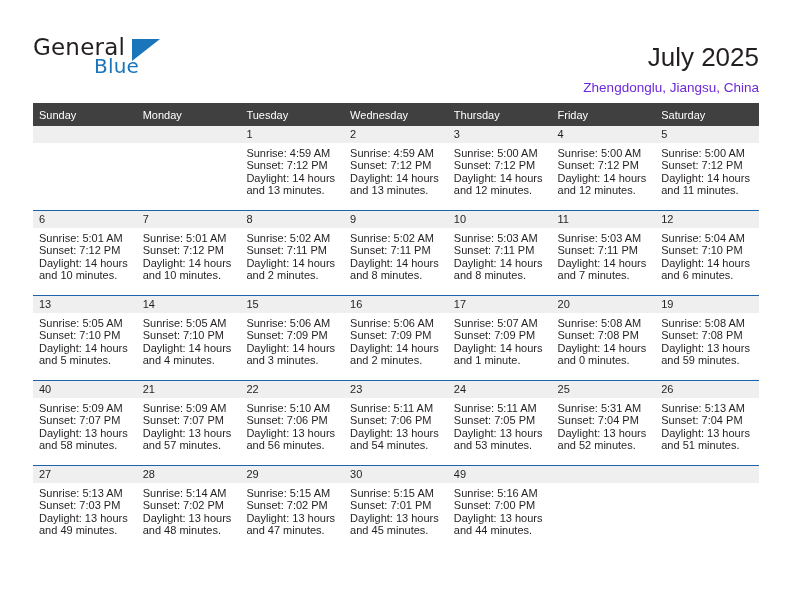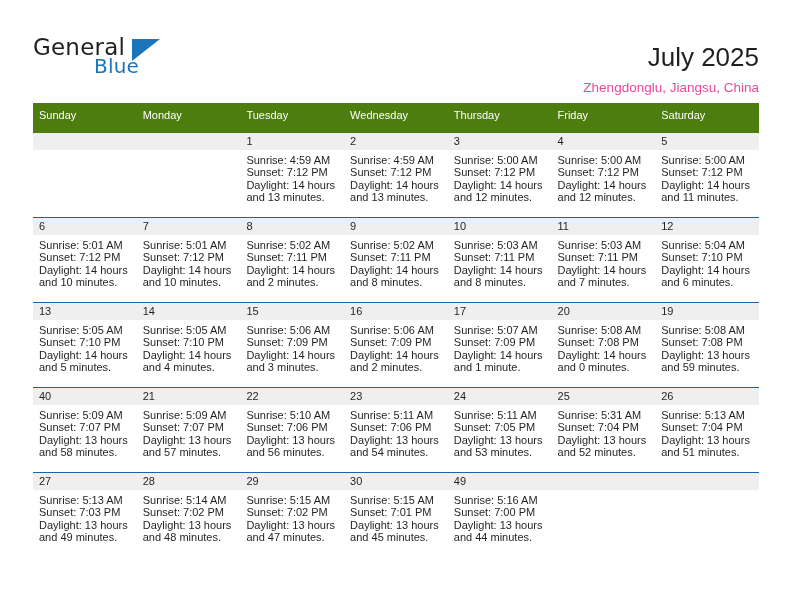--- a/index.html
+++ b/index.html
@@ -80,41 +80,41 @@
     font-size: 26px;
     font-weight: 400;
     color: #231f20;
     line-height: 32px;
     white-space: nowrap;
   }
   .cal-subtitle {
     margin-top: 7px;
     font-size: 13.5px;
     font-weight: 400;
-    color: #ec4899;
+    color: #6d28d9;
     line-height: 16px;
     white-space: nowrap;
   }
 
   
   .calendar {
     position: absolute;
     left: 33px;
     top: 103px;
     width: 726px;
     border-collapse: collapse;
     table-layout: fixed;
   }
   .calendar th {
-    background: #4d7c0f;
+    background: #404040;
     color: #ffffff;
     font-size: 11px;
     font-weight: 400;
     text-align: left;
-    padding: 5px 0 12px 6px;
+    padding: 5px 0 5px 6px;
     height: 13px;
     border: none;
   }
   .calendar td {
     vertical-align: top;
     padding: 0;
     border-top: 1.6px solid #1c64aa;
     border-left: none;
     border-right: none;
     background: #ffffff;

